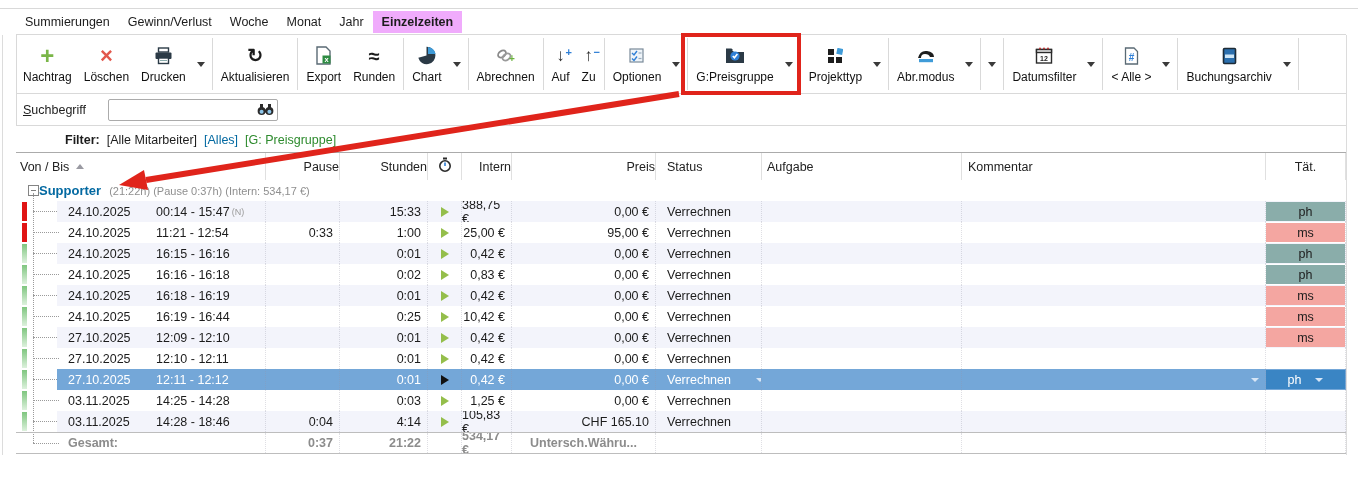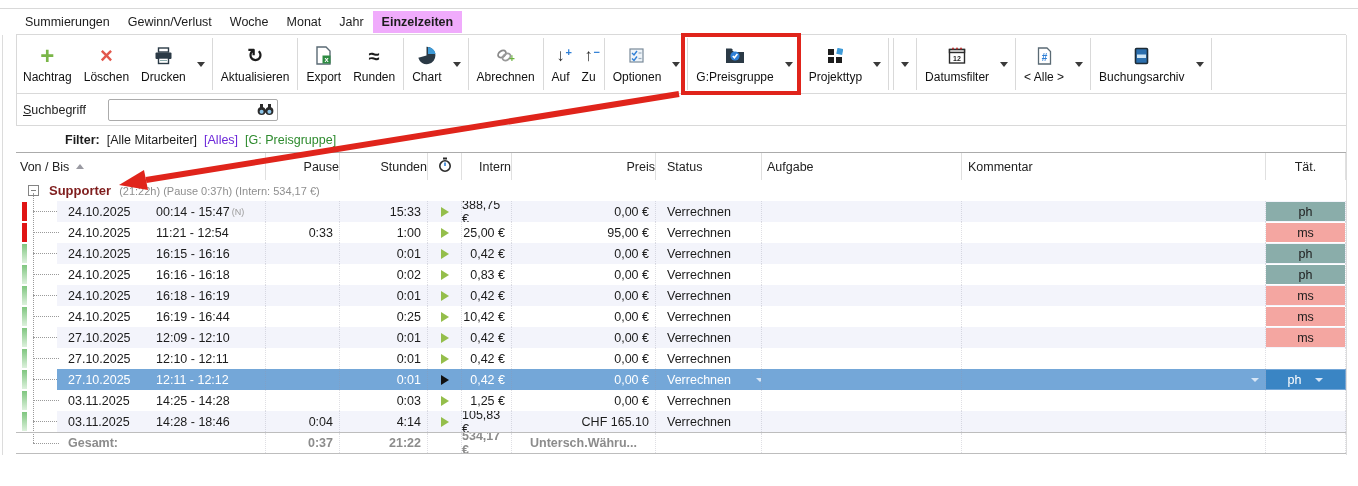--- a/index.html
+++ b/index.html
@@ -50,39 +50,39 @@
   .search-wrap { position:relative; margin-left:22px; }
   .search-input { width:170px; height:22px; border:1px solid #ababab; border-radius:2px;
                   font-family:inherit; font-size:12px; padding:2px 24px 2px 5px; }
   .search-binoc { position:absolute; right:4px; top:4px; }
 
   
   .filterbar { position:absolute; left:16px; top:127px; width:1330px; height:26px;
                border-bottom:1px solid #ababab; display:flex; align-items:center; gap:7px; }
   .filter-label { font-weight:bold; margin-left:8px;padding-left:41px; }
   .f-emp { color:#1c1c1c; }
-  .f-all { color:#6d28d9; }
+  .f-all { color:#0369a1; }
   .f-grp { color:#2e8b2e; }
 
   
   .table { position:absolute; left:16px; top:153px; width:1330px; }
   .hdr { display:grid; grid-template-columns:250px 74px 88px 34px 50px 144px 106px 200px 304px 80px;
          height:27px; font-size:12.5px; color:#222; }
   .hdr > div { border-right:1px solid #e0e0e0; display:flex; align-items:center; height:100%; }
   .h-vonbis { padding-left:4px; }
   .sort-up { width:0; height:0; border-left:4px solid transparent; border-right:4px solid transparent;
              border-bottom:5px solid #9a9aa2; margin-left:7px; }
   .h-right { justify-content:flex-end; padding-right:0; }
   .h-center{ justify-content:center; }
   .h-status { padding-left:11px; } .h-aufgabe { padding-left:5px; } .h-komm { padding-left:6px; }
 
   .grouprow { height:21px; display:flex; align-items:center; position:relative; }
   .expander { width:11px; height:11px; border:1px solid #848484; background:#fff; margin-left:12px;
               font-size:9px; line-height:8px; text-align:center; color:#333; }
-  .group-name { margin-left:10px; font-weight:bold; font-size:13px; color:#7f1d1d; }
+  .group-name { font-weight:bold; font-size:13px; color:#0369a1; }
   .group-summary { margin-left:8px; font-size:11px; color:#8f8f8f; }
 
   .tbody { position:relative; }
   .vline { position:absolute; left:17px; top:-8px; height:250px; width:0;
            border-left:1px dotted #9a9a9a; z-index:0; }
   .row { height:21px; position:relative; }
   .row::before { content:''; position:absolute; left:17px; top:10px; width:26px;
                  border-top:1px dotted #9a9a9a; }
   .bar { position:absolute; left:6px; top:1px; bottom:1px; width:5px; }
   .bar.red   { background:#e01414; }
@@ -290,20 +290,34 @@
             <rect x="9.8" y="0.4" width="6" height="6" fill="#3f9bd8" transform="rotate(12 12.8 3.4)"></rect>
           </svg>
         </span>
         <span class="tb-lb">Projekttyp</span>
       </div>
       <span class="tb-arrow">
         <span class="caret"></span>
       </span>
     </div>
     <div class="tb-sep"></div>
+    <div class="tb-wrap">
+      <div class="tb-btn">
+        <span class="tb-ic">
+          <svg width="20" height="16" viewBox="0 0 20 16">
+            <path d="M2 10 Q4 2 11 3 Q18 4 18 9 L14 9 Q13 6 9 6 Q5 6 5 10 Z" fill="#1d1d1d"></path>
+            <rect x="3" y="11" width="14" height="3.2" fill="#3f9bd8"></rect>
+          </svg>
+        </span>
+        <span class="tb-lb">Abr.modus</span>
+      </div>
+      <span class="tb-arrow">
+        <span class="caret"></span>
+      </span>
+    </div>
     <div class="tb-sep"></div>
     <div class="tb-wrap">
       <span class="tb-arrow">
         <span class="caret"></span>
       </span>
     </div>
     <div class="tb-sep"></div>
     <div class="tb-wrap">
       <div class="tb-btn">
         <span class="tb-ic">

